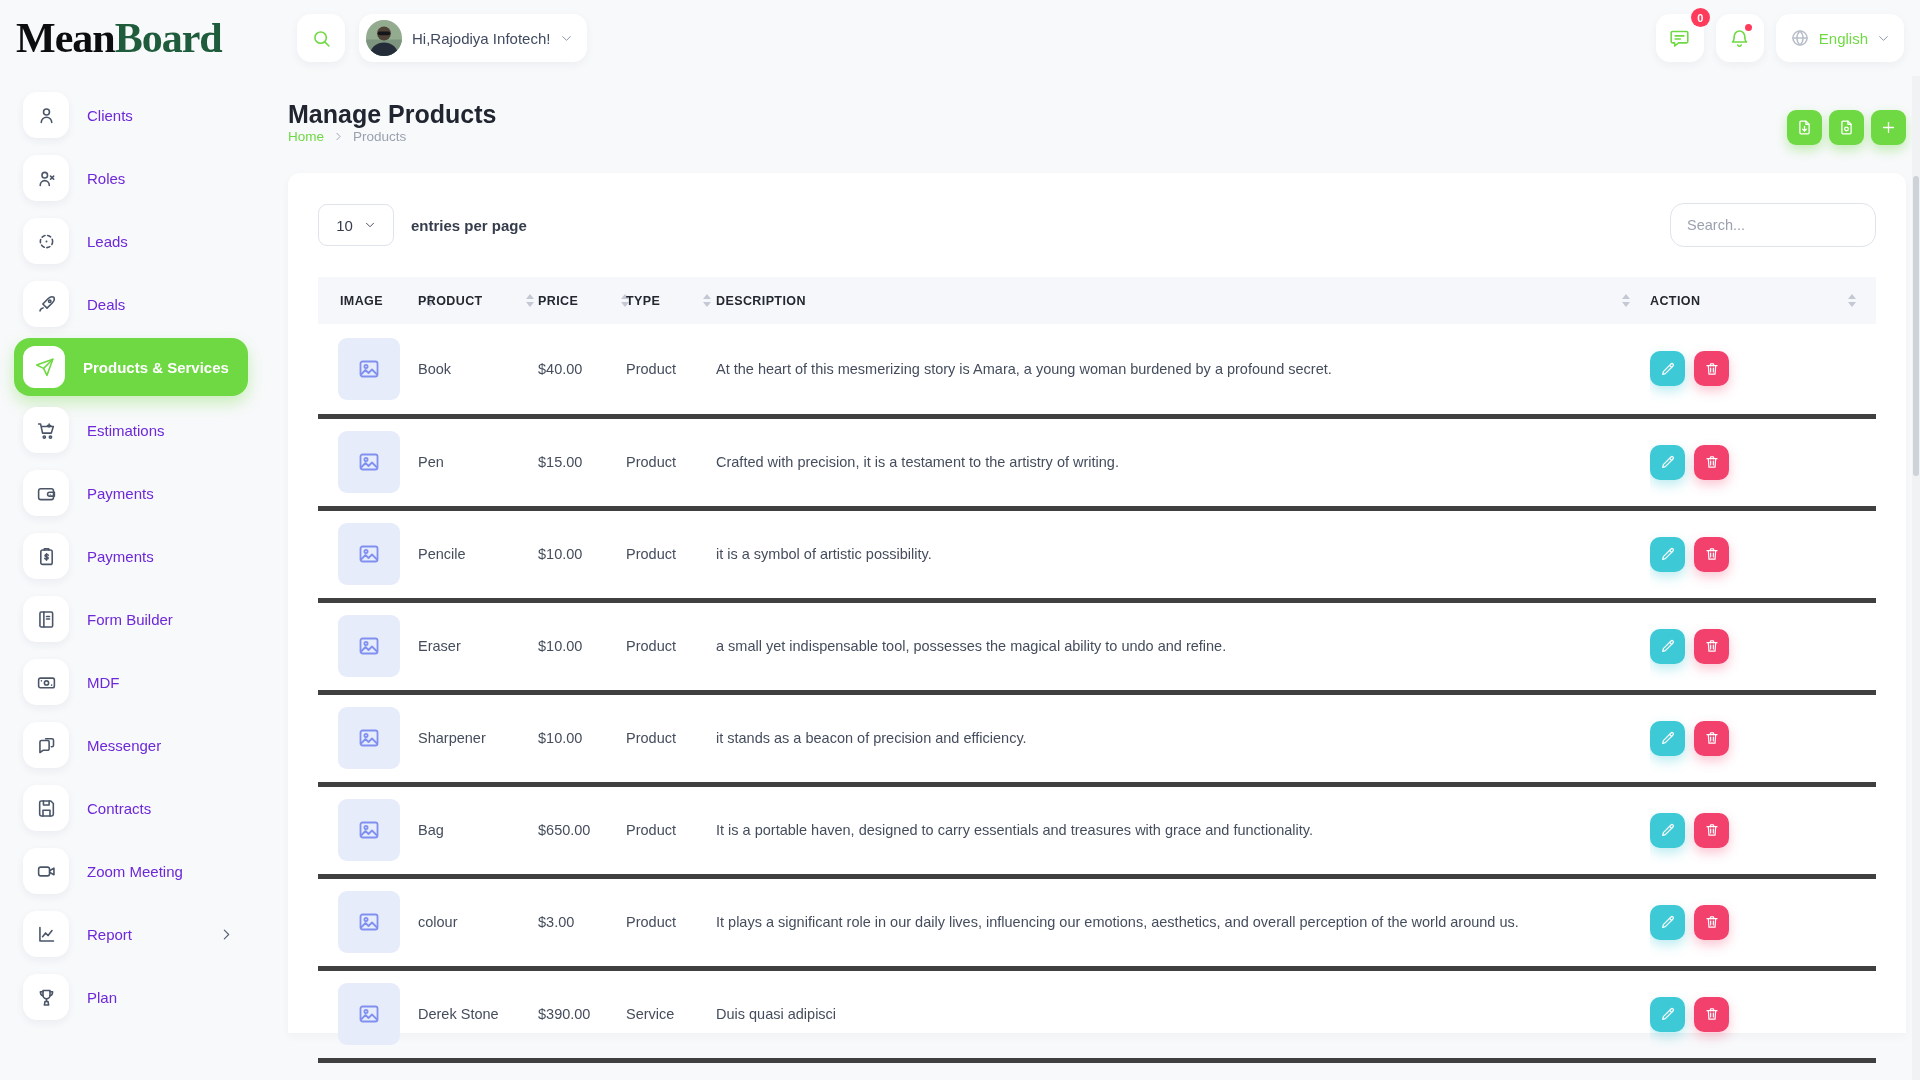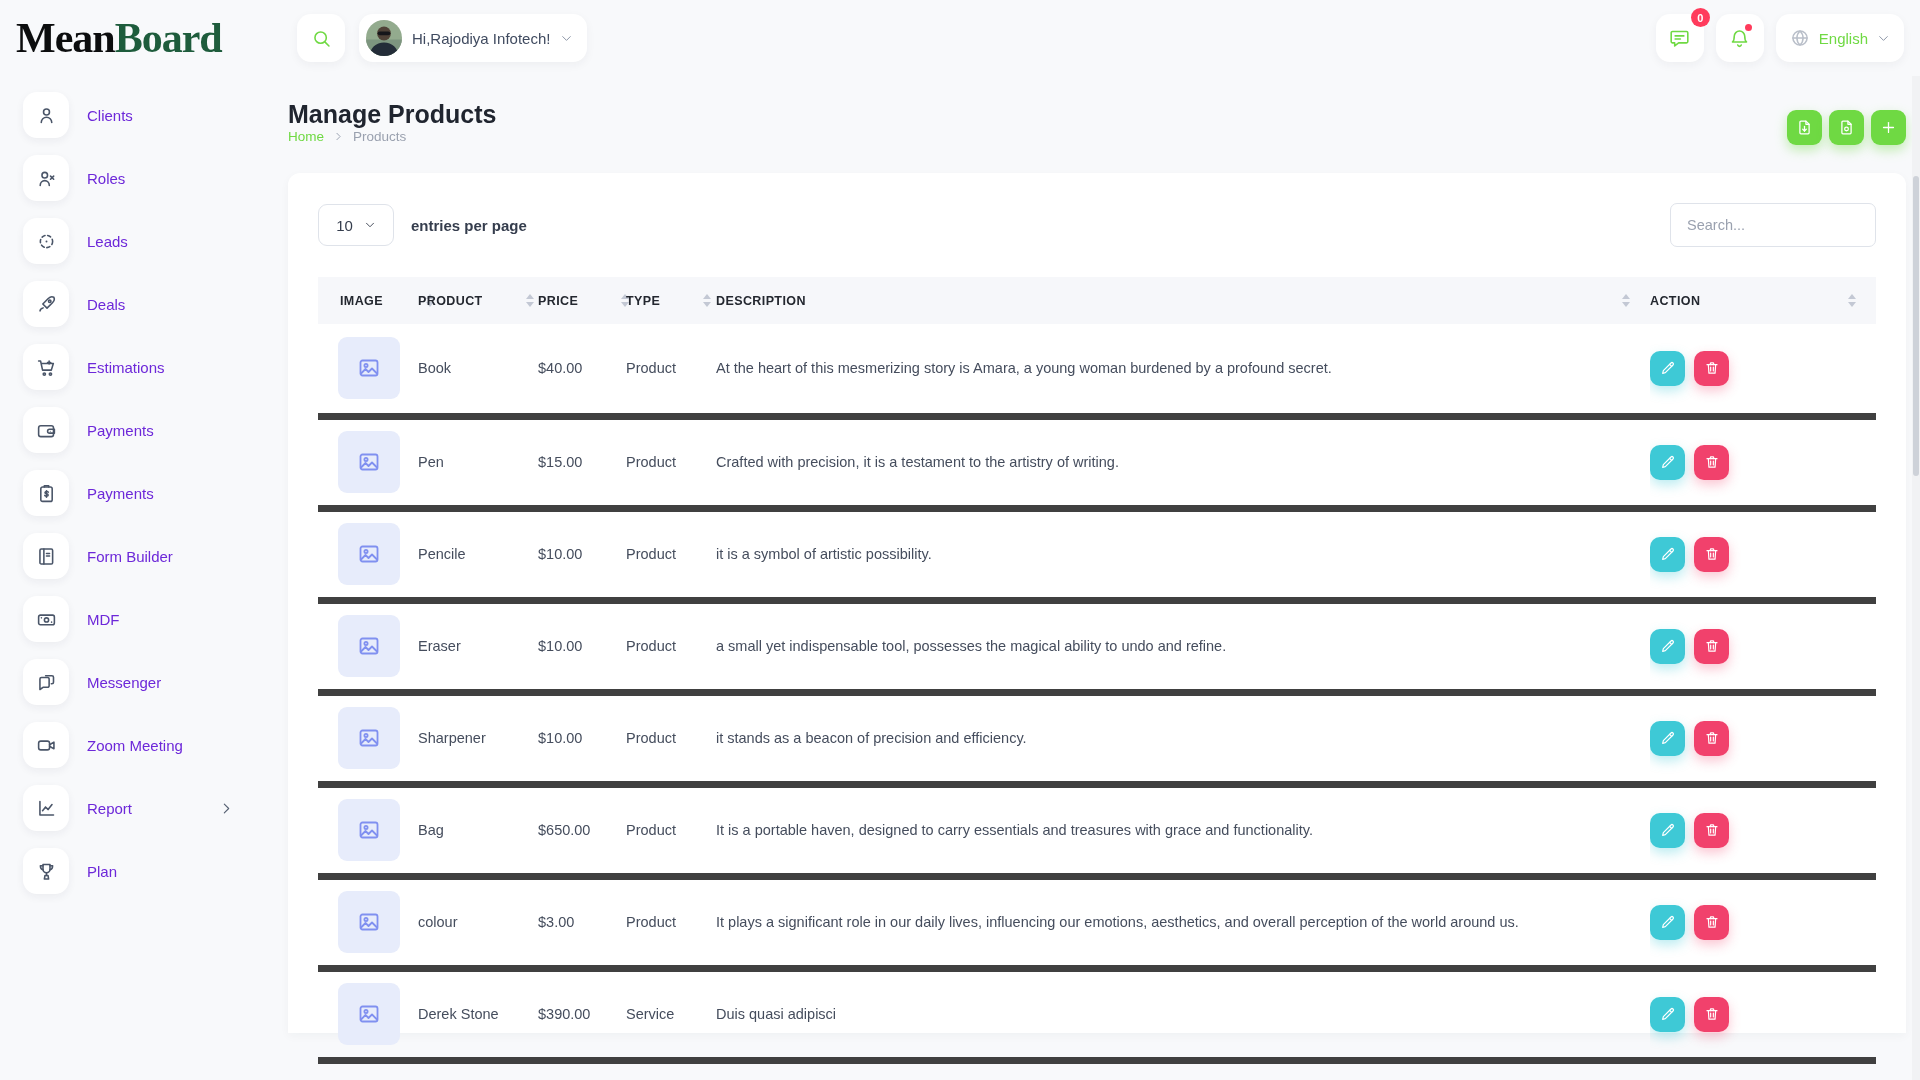--- a/index.html
+++ b/index.html
@@ -58,36 +58,36 @@
   .tool-btn .icon { width:17px; height:17px; }
 
   .card { margin-top:28px; background:#fff; border-radius:12px 12px 0 0; padding:30px 30px 0; height:860px;
           box-shadow:0 3px 10px rgba(30,40,60,.04); }
   .controls { display:flex; justify-content:space-between; align-items:center;gap:36px; }
   .controls-left { display:flex; align-items:center; }
   .select { width:76px; height:42px; border:1px solid #dfe3ea; border-radius:9px; display:flex; align-items:center;
             justify-content:center; gap:11px; font-size:15px; color:#353d4d; cursor:pointer; background:#fff; }
   .select .chev { width:12px; height:12px; color:#353d4d; }
   .entries-label { margin-left:17px; font-size:15px; color:#353d4d; font-weight:bold; }
-  .search-input { width:206px; height:44px; border:1px solid #dfe3ea; border-radius:7px; padding:0 16px; font-size:14.5px;
+  .search-input { width:206px; height:44px; border:1px solid #dfe3ea; border-radius:14px; padding:0 16px; font-size:14.5px;
                   color:#353d4d; outline:none; font-family:"Liberation Sans",sans-serif; background:#fff; }
   .search-input::placeholder { color:#9aa1af; }
 
   table { width:100%; border-collapse:collapse; margin-top:30px; table-layout:fixed; }
   thead th { background:#f6f7fa; height:47px; text-align:left; }
   .th-inner { display:flex; justify-content:space-between; align-items:center; padding-right:20px;
               font-size:12.5px; letter-spacing:.4px; color:#23272f; font-weight:bold; cursor:pointer;gap:43px; }
   th.first .th-inner { padding-left:22px; }
   .sort { display:flex; flex-direction:column; align-items:center; }
   .sort i { display:block; width:0; height:0; border-left:4px solid transparent; border-right:4px solid transparent; }
   .sort .up { border-bottom:5px solid #c3c8d4; }
   .sort .down { border-top:5px solid #c3c8d4; margin-top:3px; }
   .w-image { width:100px; } .w-product { width:120px; } .w-price { width:88px; } .w-type { width:90px; }
   .w-desc { width:auto; } .w-action { width:226px; }
-  tbody td { border-bottom:7px solid #404040; height:92px; font-size:14.5px; color:#454d5d; vertical-align:middle;
+  tbody td { border-bottom:5px solid #404040; height:92px; font-size:14.5px; color:#454d5d; vertical-align:middle;
              white-space:nowrap; overflow:hidden; }
   td.first { padding-left:20px; }
   .thumb { width:62px; height:62px; border-radius:9px; background:#e7ecfb; display:flex; align-items:center;
            justify-content:center; color:#8090f0; cursor:pointer; }
   .thumb .icon { width:24px; height:24px; }
   .action-btn { width:35px; height:35px; border-radius:10px; border:none; cursor:pointer; color:#fff; margin-right:9px;
                 display:inline-flex; align-items:center; justify-content:center; vertical-align:middle; }
   .action-btn .icon { width:16px; height:16px; }
   .edit-btn { background:#3ec9d6; box-shadow:0 5px 12px rgba(62,201,214,.35); }
   .del-btn { background:#f1416c; box-shadow:0 5px 12px rgba(241,65,108,.3); }
@@ -200,20 +200,29 @@
       <div class="side-item">
         <span class="side-icon icon">
           <svg viewBox="0 0 24 24" fill="none" stroke="currentColor" stroke-width="1.8" stroke-linecap="round" stroke-linejoin="round">
             <path d="M4.6 19.4c.3-2.3 1.2-3.2 3.5-3.5"></path>
             <path d="M14 5.2c2-2 4.8-2.4 6.3-1.5.9 1.5.5 4.3-1.5 6.3l-6.2 6.2-4.8-4.8L14 5.2z"></path>
             <circle cx="15.7" cy="8.3" r="1.4"></circle>
           </svg>
         </span>
         <span class="side-label">Deals</span>
       </div>
+      <div class="side-item active">
+        <span class="side-icon icon">
+          <svg viewBox="0 0 24 24" fill="none" stroke="currentColor" stroke-width="1.8" stroke-linecap="round" stroke-linejoin="round">
+            <path d="M21.5 2.5L11 13"></path>
+            <path d="M21.5 2.5L14.8 21l-3.8-8-8-3.8 18.5-6.7z"></path>
+          </svg>
+        </span>
+        <span class="side-label">Products &amp; Services</span>
+      </div>
       <div class="side-item">
         <span class="side-icon icon">
           <svg viewBox="0 0 24 24" fill="none" stroke="currentColor" stroke-width="1.8" stroke-linecap="round" stroke-linejoin="round">
             <circle cx="9.5" cy="19.5" r="1.3"></circle>
             <circle cx="16.5" cy="19.5" r="1.3"></circle>
             <path d="M3 4.5h2.2L7.5 15h10l2.3-7.5H6"></path>
             <line x1="15" y1="4.5" x2="15" y2="8"></line>
             <line x1="13.2" y1="6.2" x2="16.8" y2="6.2"></line>
           </svg>
         </span>
@@ -263,20 +272,30 @@
         <span class="side-label">MDF</span>
       </div>
       <div class="side-item">
         <span class="side-icon icon">
           <svg viewBox="0 0 24 24" fill="none" stroke="currentColor" stroke-width="1.8" stroke-linecap="round" stroke-linejoin="round">
             <path d="M8 17.5L4.5 20V8A1.8 1.8 0 0 1 6.3 6.2h6.9A1.8 1.8 0 0 1 15 8v7.7a1.8 1.8 0 0 1-1.8 1.8H8z"></path>
             <path d="M17.5 13.5h.7A1.8 1.8 0 0 0 20 11.7V6a1.8 1.8 0 0 0-1.8-1.8H11"></path>
           </svg>
         </span>
         <span class="side-label">Messenger</span>
+      </div>
+      <div class="side-item">
+        <span class="side-icon icon">
+          <svg viewBox="0 0 24 24" fill="none" stroke="currentColor" stroke-width="1.8" stroke-linecap="round" stroke-linejoin="round">
+            <path d="M17 3.5H6A1.8 1.8 0 0 0 4.2 5.3v13.4A1.8 1.8 0 0 0 6 20.5h12a1.8 1.8 0 0 0 1.8-1.8V6.3L17 3.5z"></path>
+            <path d="M8 20.5v-6.5h8v6.5"></path>
+            <path d="M8.5 3.5V8h6.5V3.5"></path>
+          </svg>
+        </span>
+        <span class="side-label">Contracts</span>
       </div>
       <div class="side-item">
         <span class="side-icon icon">
           <svg viewBox="0 0 24 24" fill="none" stroke="currentColor" stroke-width="1.8" stroke-linecap="round" stroke-linejoin="round">
             <rect x="3" y="7" width="12.5" height="10" rx="2.5"></rect>
             <path d="M15.5 11.2l5-3v7.6l-5-3"></path>
           </svg>
         </span>
         <span class="side-label">Zoom Meeting</span>
       </div>

